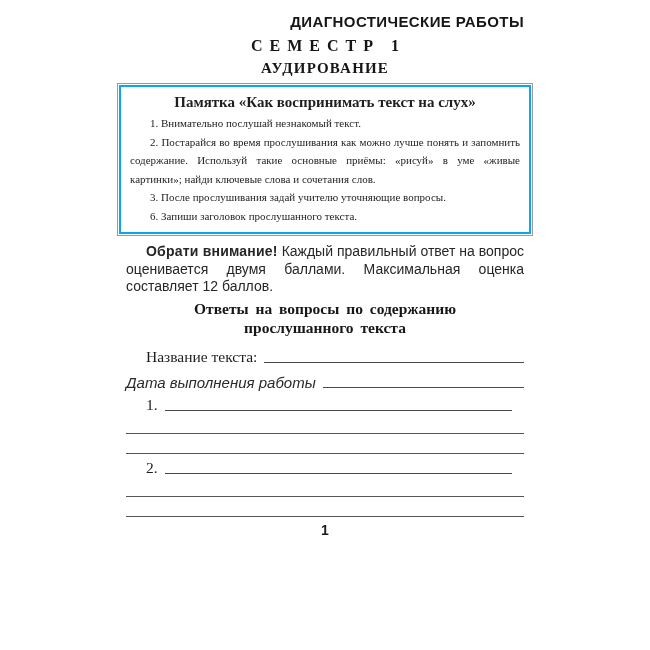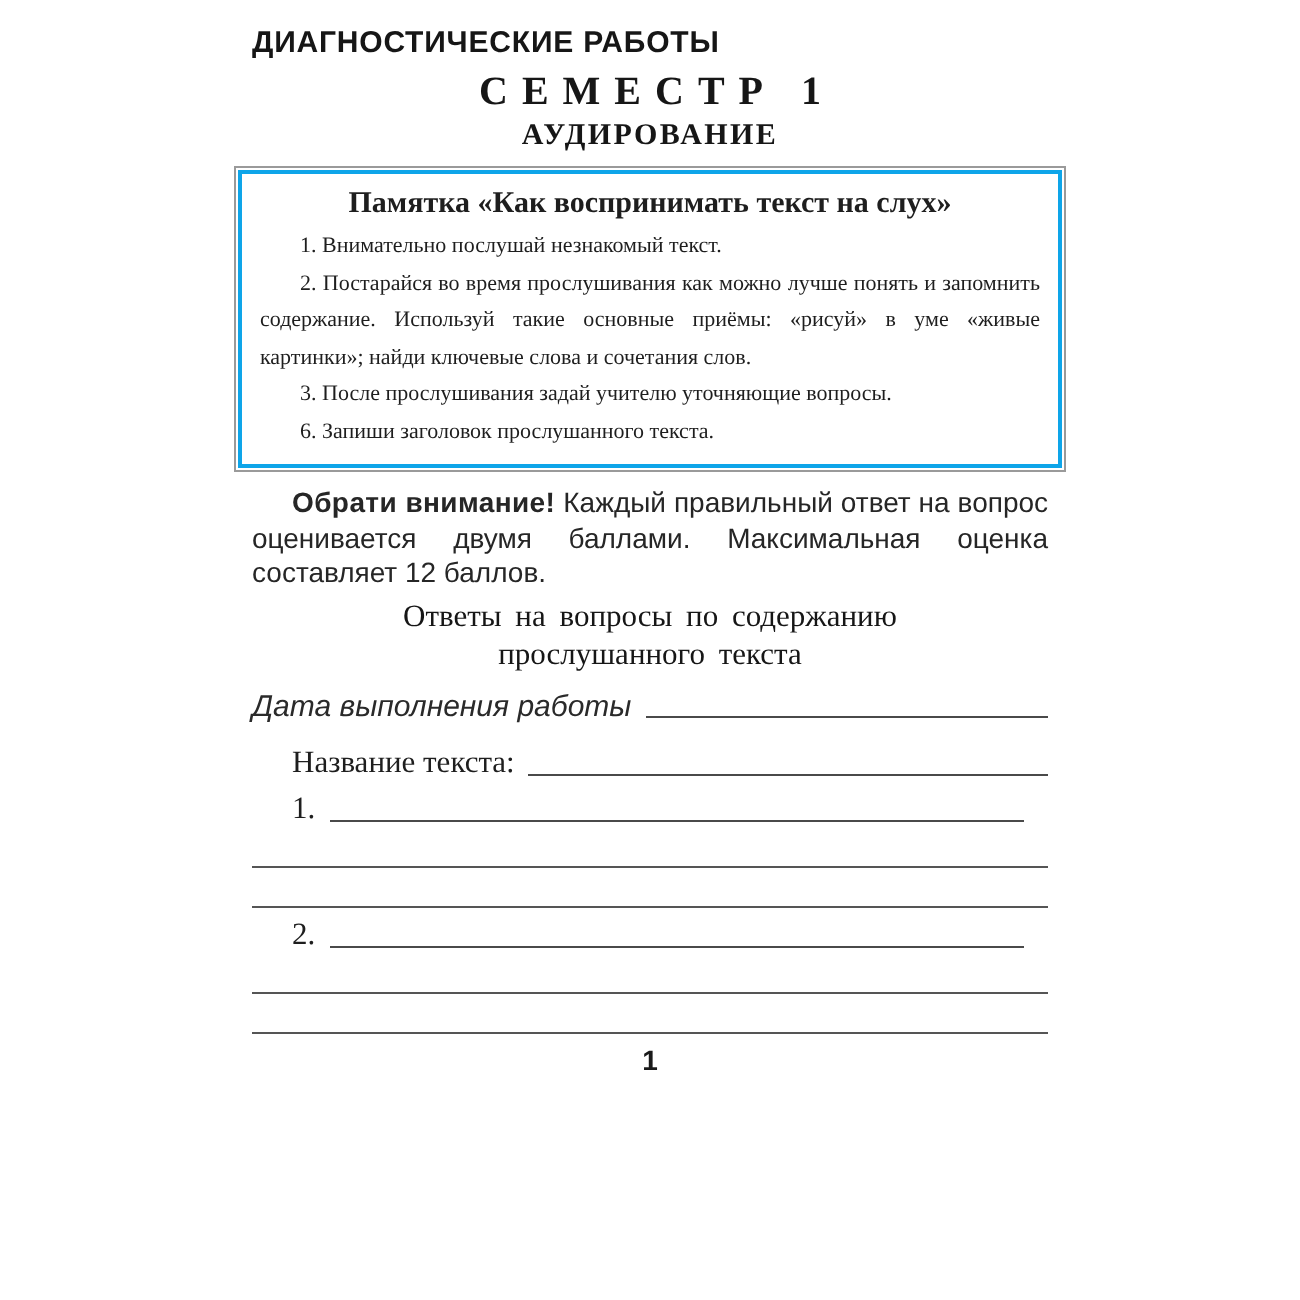--- a/index.html
+++ b/index.html
@@ -8,25 +8,25 @@
     background: #ffffff;
     overflow: hidden;
     color: #1e1e1e;
     font-family: "Liberation Serif", serif;
   }
   .page { width: 398px; margin: 0 auto; padding-top: 14px; }
 
   .h-title {
     font-family: "Liberation Sans", sans-serif;
     font-weight: bold; font-size: 15px; line-height: 15px;
-    text-align: left; letter-spacing: .4px; color: #161616;
+    text-align: right; letter-spacing: .4px; color: #161616;
   }
   .h-semester {
     font-family: "Liberation Serif", serif;
-    font-weight: bold; font-size: 20px; line-height: 16px;
+    font-weight: bold; font-size: 16px; line-height: 16px;
     text-align: center; letter-spacing: 7px; text-indent: 7px;
     margin-top: 9px; color: #161616;
   }
   .h-section {
     font-family: "Liberation Serif", serif;
     font-weight: bold; font-size: 15px; line-height: 15px;
     text-align: center; letter-spacing: 1.2px;
     margin-top: 7px; color: #161616;
   }
 
@@ -48,21 +48,21 @@
 
   .note {
     font-family: "Liberation Sans", sans-serif;
     font-size: 14px; line-height: 17.5px;
     text-align: justify; text-indent: 20px;
     margin: 9px 0 0 0; color: #262626;
   }
   .note b { letter-spacing: .2px; }
 
   .answers-heading {
-    font-weight: normal; font-size: 15.5px; line-height: 19px;
+    font-weight: bold; font-size: 15.5px; line-height: 19px;
     text-align: center; word-spacing: 3px;
     max-width: 330px; margin: 3px auto 0 auto; color: #161616;
   }
 
   .row { display: flex; align-items: flex-end; }
   .fill {
     flex: 1; height: 0;
     border-bottom: 1.5px solid #4a4a4a;
     margin: 0 0 3px 7px;
   }
@@ -99,27 +99,27 @@
     <p>6. Запиши заголовок прослушанного текста.</p>
   </div>
 
   <p class="note">
     <b>Обрати внимание!</b>
     <span>Каждый правильный ответ на вопрос оценивается двумя баллами. Максимальная оценка составляет 12 баллов.</span>
   </p>
 
   <div class="answers-heading">Ответы на вопросы по содержанию прослушанного текста</div>
 
-  <div class="row date-row">
-    <span>Дата выполнения работы</span>
+  <div class="row title-row">
+    <span>Название текста:</span>
     <span class="fill"></span>
   </div>
 
-  <div class="row title-row">
-    <span>Название текста:</span>
+  <div class="row date-row">
+    <span>Дата выполнения работы</span>
     <span class="fill"></span>
   </div>
 
   <div class="row q-row">
     <span>1.</span>
     <span class="fill"></span>
   </div>
   <div class="ruled"></div>
   <div class="ruled"></div>
 

